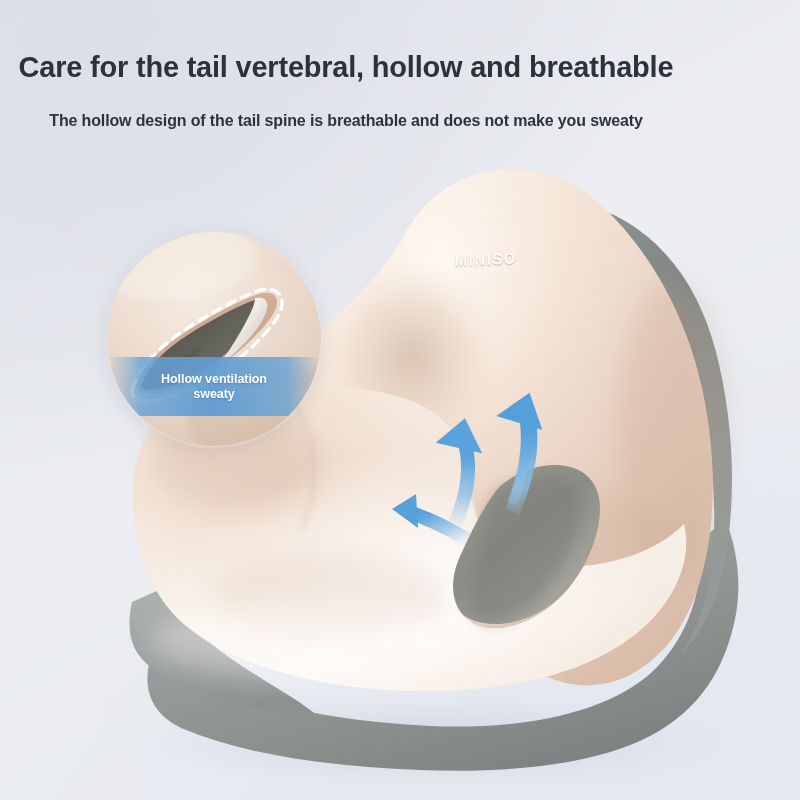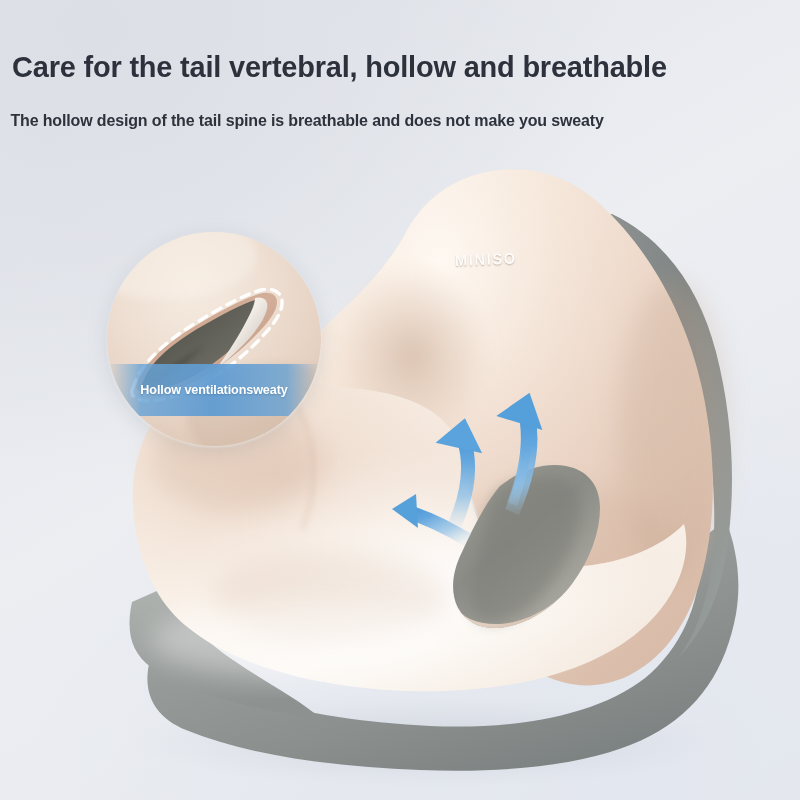--- a/index.html
+++ b/index.html
@@ -18,21 +18,21 @@
   }
   .bg {
     position:absolute; inset:0;
     background:
       radial-gradient(120% 90% at 78% 96%, #e3e7ef 0%, rgba(227,231,239,0) 62%),
       radial-gradient(95% 80% at 12% 4%, #dcdfe6 0%, rgba(220,223,230,0) 70%),
       linear-gradient(150deg, #dfe2e8 0%, #eceef2 46%, #e5e8ee 100%);
   }
 
   
-  .copy { position:absolute; left:0; top:0; width:692px; }
+  .copy { position:absolute; left:0; top:0; width:692px; text-align:center; }
   .headline {
     font-size:30px; font-weight:bold; color:#2c313c;
     letter-spacing:-0.2px; line-height:1;
     margin-top:52px;
     transform:scaleX(0.965); transform-origin:center;
     white-space:nowrap;
   }
   .subhead {
     font-size:16.5px; font-weight:bold; color:#2d323c;
     letter-spacing:-0.15px; line-height:1;
@@ -61,22 +61,22 @@
   .inset {
     position:absolute; left:107px; top:232px;
     width:214px; height:214px;
     border-radius:50%;
     overflow:hidden;
     box-shadow:0 5px 20px rgba(120,128,142,0.20), 0 1px 3px rgba(255,255,255,0.7);
   }
   .inset svg { display:block; width:214px; height:214px; }
   .inset-banner {
     position:absolute; left:0; right:0; bottom:30px;
-    height:52px;
-    display:flex; flex-direction:row;
+    height:59px;
+    display:flex; flex-direction:column;
     align-items:center; justify-content:center;
     background:linear-gradient(90deg,
       rgba(110,168,215,0.0) 0%,
       rgba(104,163,213,0.82) 16%,
       rgba(96,156,211,0.95) 50%,
       rgba(104,163,213,0.80) 84%,
       rgba(110,168,215,0.0) 100%);
   }
   .inset-banner span {
     display:block;

